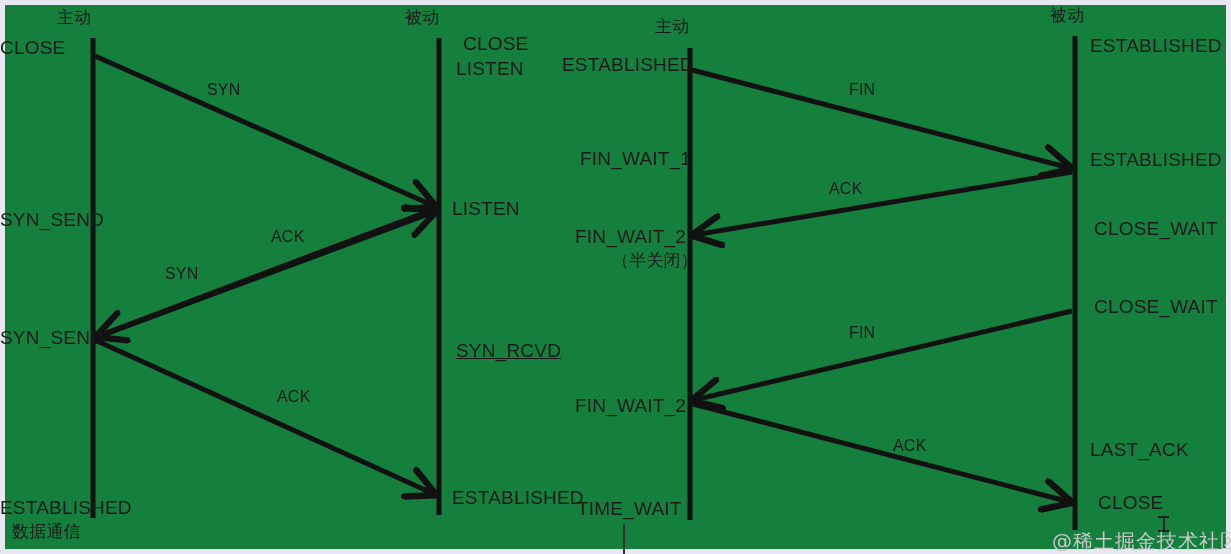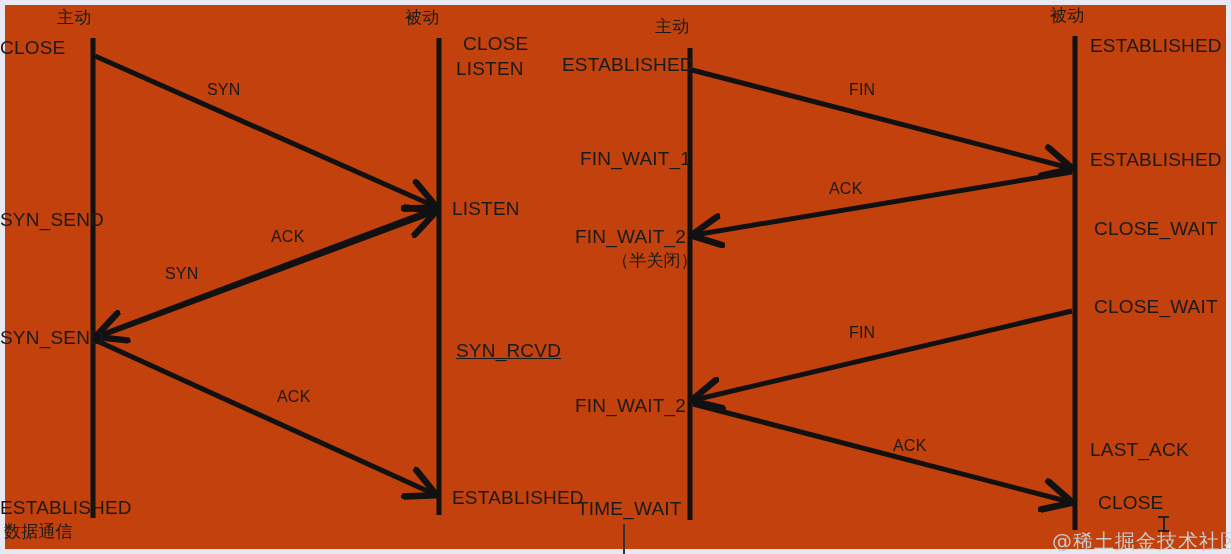--- a/index.html
+++ b/index.html
@@ -4,21 +4,21 @@
 <style>
   html, body {
     margin: 0;
     padding: 0;
     background: #ffffff;
   }
   #page {
     position: relative;
     width: 1231px;
     height: 554px;
-    background: #c2410c;
+    background: #15803d;
     overflow: hidden;
     font-family: "Liberation Sans", "DejaVu Sans", sans-serif;
   }
   
   #frame {
     position: absolute;
     left: 0; top: 0;
     width: 1231px; height: 554px;
     box-sizing: border-box;
     border: 5px solid #e8e8f2;
@@ -110,21 +110,21 @@
     <line x1="624" y1="524" x2="624" y2="554" stroke="#333333" stroke-width="2"></line>
   </svg>
 
   <div class="lbl cn" style="left:57px; top:8px;">主动</div>
   <div class="lbl cn" style="left:405px; top:8px;">被动</div>
 
   <div class="lbl" style="left:0px; top:37px;">CLOSE</div>
   <div class="lbl" style="left:0px; top:209px;">SYN_SEND</div>
   <div class="lbl" style="left:0px; top:327px;">SYN_SEND</div>
   <div class="lbl" style="left:0px; top:497px;">ESTABLISHED</div>
-  <div class="lbl cn" style="left:4px; top:522px;">数据通信</div>
+  <div class="lbl cn" style="left:12px; top:522px;">数据通信</div>
 
   <div class="lbl" style="left:463px; top:33px;">CLOSE</div>
   <div class="lbl" style="left:456px; top:58px;">LISTEN</div>
   <div class="lbl" style="left:452px; top:198px;">LISTEN</div>
   <div class="lbl" style="left:456px; top:340px;text-decoration:underline;">SYN_RCVD</div>
   <div class="lbl" style="left:452px; top:487px;">ESTABLISHED</div>
 
   <div class="lbl msg" style="left:207px; top:81px;">SYN</div>
   <div class="lbl msg" style="left:271px; top:228px;">ACK</div>
   <div class="lbl msg" style="left:165px; top:265px;">SYN</div>

